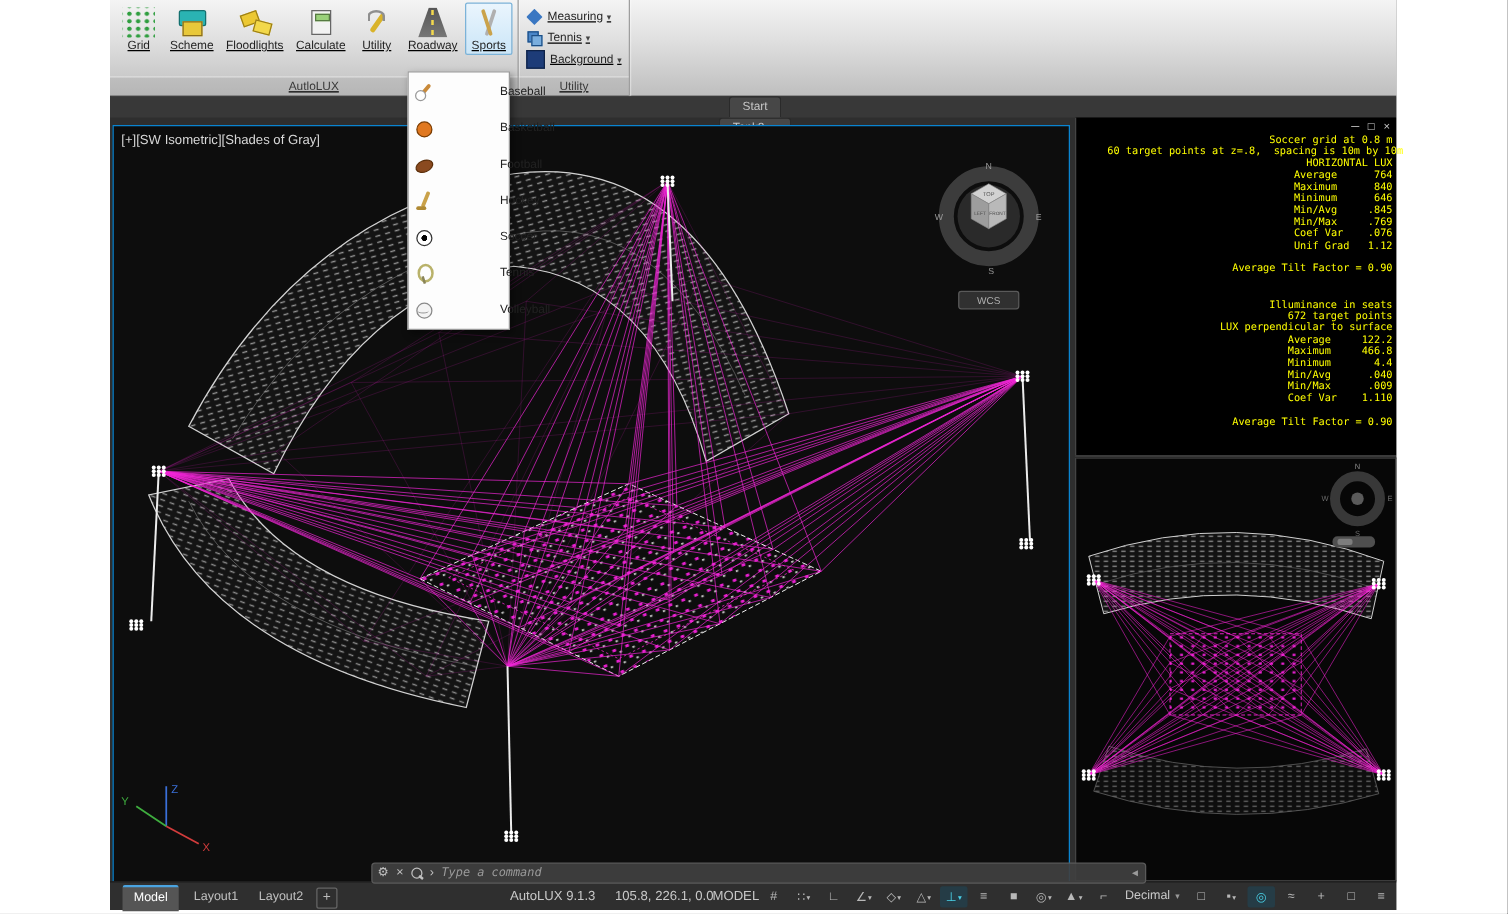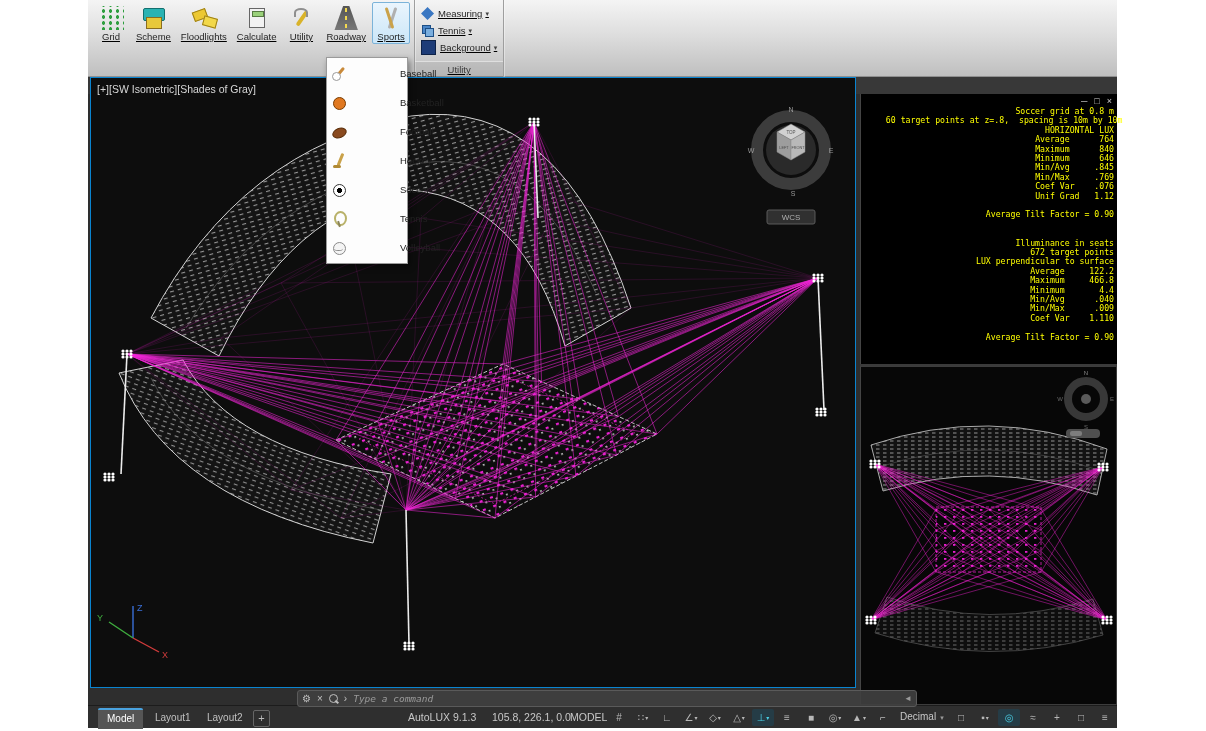--- a/index.html
+++ b/index.html
@@ -63,21 +63,21 @@
   .mi-volleyball::after{content:"";position:absolute;left:3px;top:6px;width:9px;height:4px;border-bottom:1px solid #8a8a8a;border-radius:50%;}
 
   
   .filetabs{position:absolute;left:0;top:77px;width:100%;height:17px;background:#383838;display:flex;align-items:center;flex-direction:column;}
   .ftab{height:16px;line-height:16px;padding:0 10px;font-size:9.5px;color:#c8c8c8;background:#474747;
     border:1px solid #2a2a2a;border-bottom:none;border-radius:3px 3px 0 0;margin-left:3px;display:flex;align-items:center;gap:5px;}
   .ftab.active{background:#6a6a6a;color:#f0f0f0;}
   .ftab .close{font-size:9px;color:#aaa;}
 
   
-  .viewport{position:absolute;left:2px;top:77px;width:766px;height:611px;background:#0d0d0d;
+  .viewport{position:absolute;left:2px;top:100px;width:766px;height:611px;background:#0d0d0d;
     border:1px solid #0a84d0;box-sizing:border-box;}
   .vp-label{position:absolute;left:6px;top:5px;font-size:10.5px;color:#d8d8d8;z-index:5;}
   .cmdbar{position:absolute;left:209px;top:690px;width:610px;height:15px;background:rgba(64,64,64,.92);
     border:1px solid #5a5a5a;border-radius:3px;display:flex;align-items:center;z-index:40;padding:0 4px;gap:6px;}
   .cmdbar .cg{color:#c0c0c0;font-size:10px;line-height:13px;}
   .mag{width:7px;height:7px;border:1.4px solid #c0c0c0;border-radius:50%;position:relative;display:inline-block;}
   .mag::after{content:"";position:absolute;left:5px;top:6px;width:4px;height:1.5px;background:#c0c0c0;transform:rotate(40deg);}
   .cmd-text{font-family:"DejaVu Sans Mono",monospace;font-style:italic;font-size:9.5px;color:#9a9a9a;}
   .cmd-scroll{margin-left:auto;color:#9a9a9a;font-size:8px;}
   .cmd-scroll::before{content:"◄";}
@@ -138,20 +138,21 @@
             <span class="ic ic-road">
                 <span class="ic-road2"></span>
               </span>
             <span>Roadway</span>
           </div>
           <div class="bigbtn selected">
             <span class="ic ic-sports"></span>
             <span>Sports</span>
           </div>
         </div>
+        <div class="rb-label">AutloLUX</div>
       </div>
 
       <div class="rb-group">
         <div class="rb-content rb-vert">
           <div class="smallbtn ddc">
             <span class="si si-measure"></span>
             <span>Measuring</span>
           </div>
           <div class="smallbtn ddc">
             <span class="si si-groups"></span>

